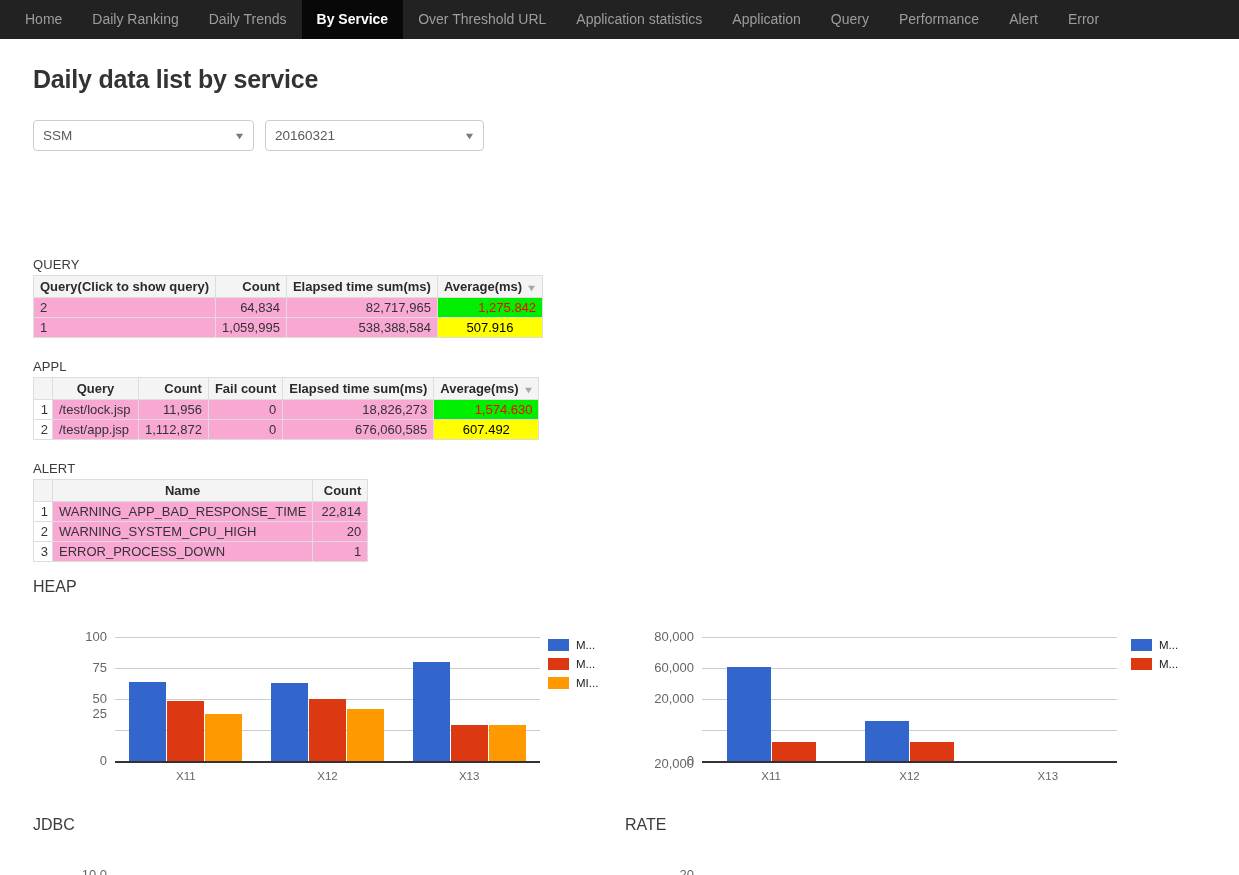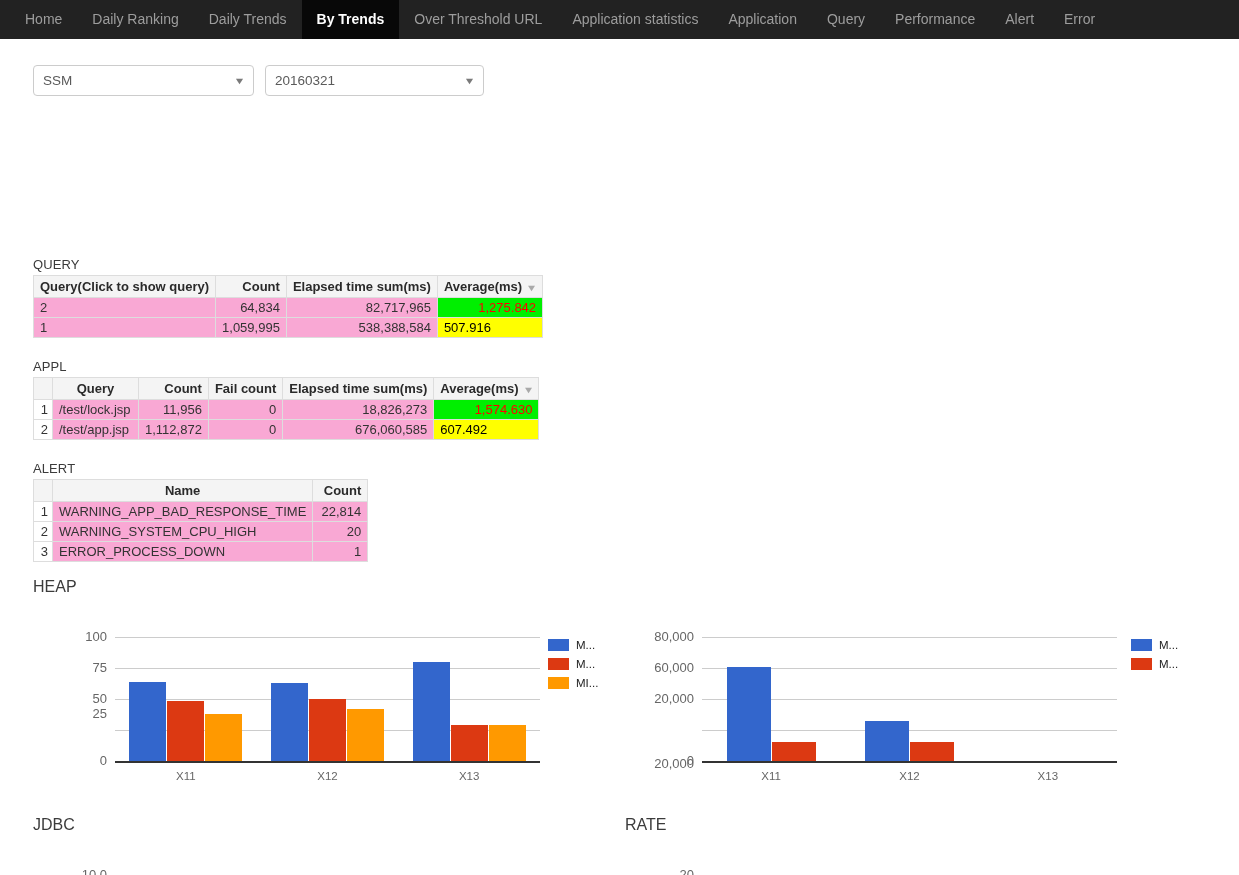--- a/index.html
+++ b/index.html
@@ -93,21 +93,21 @@
     white-space: nowrap;
   }
   table.dt td.num { text-align: right; }
   table.dt td.idx {
     text-align: right; color: #333; background:#fff;
     padding-right: 4px; padding-left: 4px;
   }
   table.dt th.idx { background:#f4f4f4; }
   .sortcaret { color: #a9a9a9; font-size: 9px; margin-left: 5px; transform: scaleX(1.3); display:inline-block; }
   td.hl-green { background: #00ef00; color: #ff0000; text-align: right; }
-  td.hl-yellow { background: #ffff00; color: #000000; text-align: left; }
+  td.hl-yellow { background: #ffff00; color: #000000; text-align: center; }
 
   
   .chart-block { position: absolute; }
   .chart-title {
     font-size: 16px;
     color: #3b3b3b;
     font-family: "Liberation Sans", sans-serif;
   }
   .chart-area { position: relative; }
   .axis-lbl {
@@ -155,21 +155,21 @@
     <div class="nav-item">
       <span>Home</span>
     </div>
     <div class="nav-item">
       <span>Daily Ranking</span>
     </div>
     <div class="nav-item">
       <span>Daily Trends</span>
     </div>
     <div class="nav-item active">
-      <span>By Trends</span>
+      <span>By Service</span>
     </div>
     <div class="nav-item">
       <span>Over Threshold URL</span>
     </div>
     <div class="nav-item">
       <span>Application statistics</span>
     </div>
     <div class="nav-item">
       <span>Application</span>
     </div>
@@ -182,20 +182,21 @@
     <div class="nav-item">
       <span>Alert</span>
     </div>
     <div class="nav-item">
       <span>Error</span>
     </div>
   </div>
 
 <div id="page">
 
+  <h1 id="page-title">Daily data list by service</h1>
 
   <div id="select-row">
     <div class="sel" id="sel-service">
       <span class="val">SSM</span>
       <span class="caret">▼</span>
     </div>
     <div class="sel" id="sel-date">
       <span class="val">20160321</span>
       <span class="caret">▼</span>
     </div>

